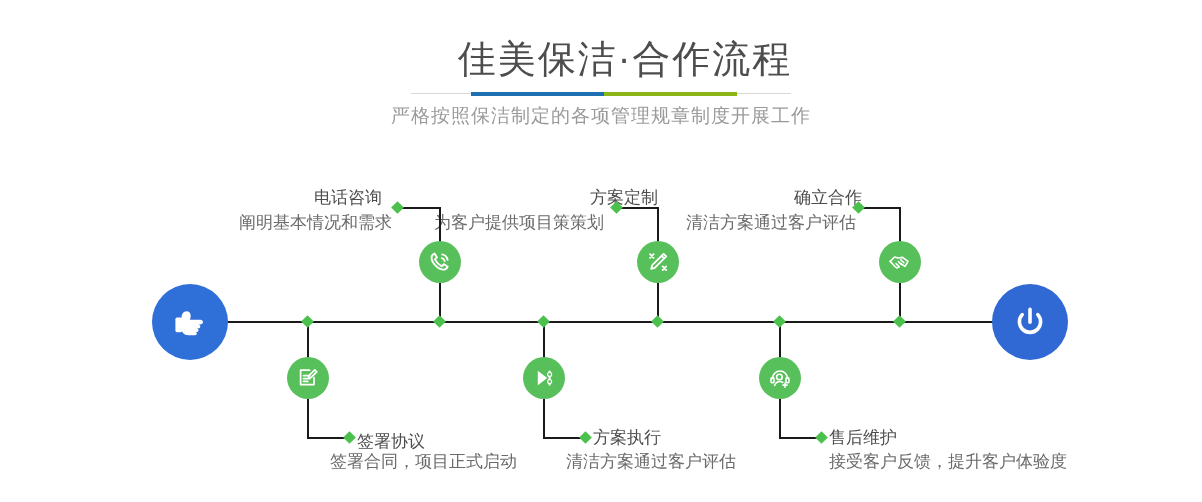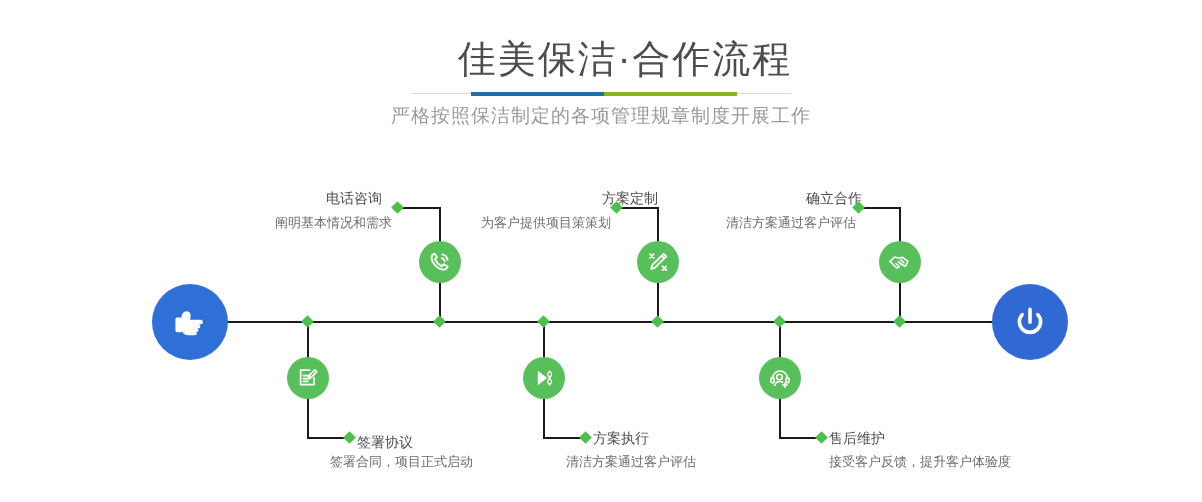--- a/index.html
+++ b/index.html
@@ -51,24 +51,24 @@
 
   .vline{position:absolute;width:2px;background:#1a1a1a;z-index:1;}
   .hline{position:absolute;height:2px;background:#1a1a1a;z-index:1;}
 
   .diamond{
     position:absolute;width:9px;height:9px;background:#4cc04c;
     transform:rotate(45deg);z-index:4;
   }
 
   .lbl-title{
-    position:absolute;font-size:14px;line-height:20px;color:#4d4d4d;white-space:nowrap;
+    position:absolute;font-size:17px;line-height:20px;color:#4d4d4d;white-space:nowrap;
   }
   .lbl-sub{
-    position:absolute;font-size:13px;line-height:18px;color:#6b6b6b;white-space:nowrap;
+    position:absolute;font-size:17px;line-height:18px;color:#6b6b6b;white-space:nowrap;
   }
   .ta-right{text-align:right;}
   .ta-left{text-align:left;}
 </style>
 </head>
 <body>
 
 <div id="stage">
 
   <div class="header">
@@ -136,21 +136,21 @@
           <g fill="none" stroke="#ffffff" stroke-width="1.8" stroke-linecap="round" stroke-linejoin="round">
             <path d="M6.2 19.8l1.0-3.6L16.6 6.8l2.6 2.6-9.4 9.4z"></path>
             <path d="M16.6 6.8l2.0-2.0 2.6 2.6-2.0 2.0"></path>
             <path d="M5.0 5.2l3.6 3.6M8.6 5.2L5.0 8.8"></path>
             <path d="M17.6 17.4l3.6 3.6M21.2 17.4l-3.6 3.6"></path>
           </g>
         </svg>
       </span>
     </div>
     <div class="lbl-title ta-right" style="left:380px;top:188px;width:240px;margin-left:38px;">方案定制</div>
-    <div class="lbl-sub ta-right" style="left:347px;top:214px;width:264px;">为客户提供项目策策划</div>
+    <div class="lbl-sub ta-right" style="left:340px;top:214px;width:264px;">为客户提供项目策策划</div>
   </div>
 
   <div>
     <div class="vline" style="left:899px;top:207px;height:116px;"></div>
     <div class="hline" style="left:858px;top:207px;width:43px;"></div>
     <div class="diamond" style="left:854px;top:203px;"></div>
     <div class="diamond" style="left:895px;top:317px;"></div>
     <div class="node-circle" style="left:879px;top:241px;">
       <span>
         <svg width="26" height="26" viewBox="0 0 26 26">

